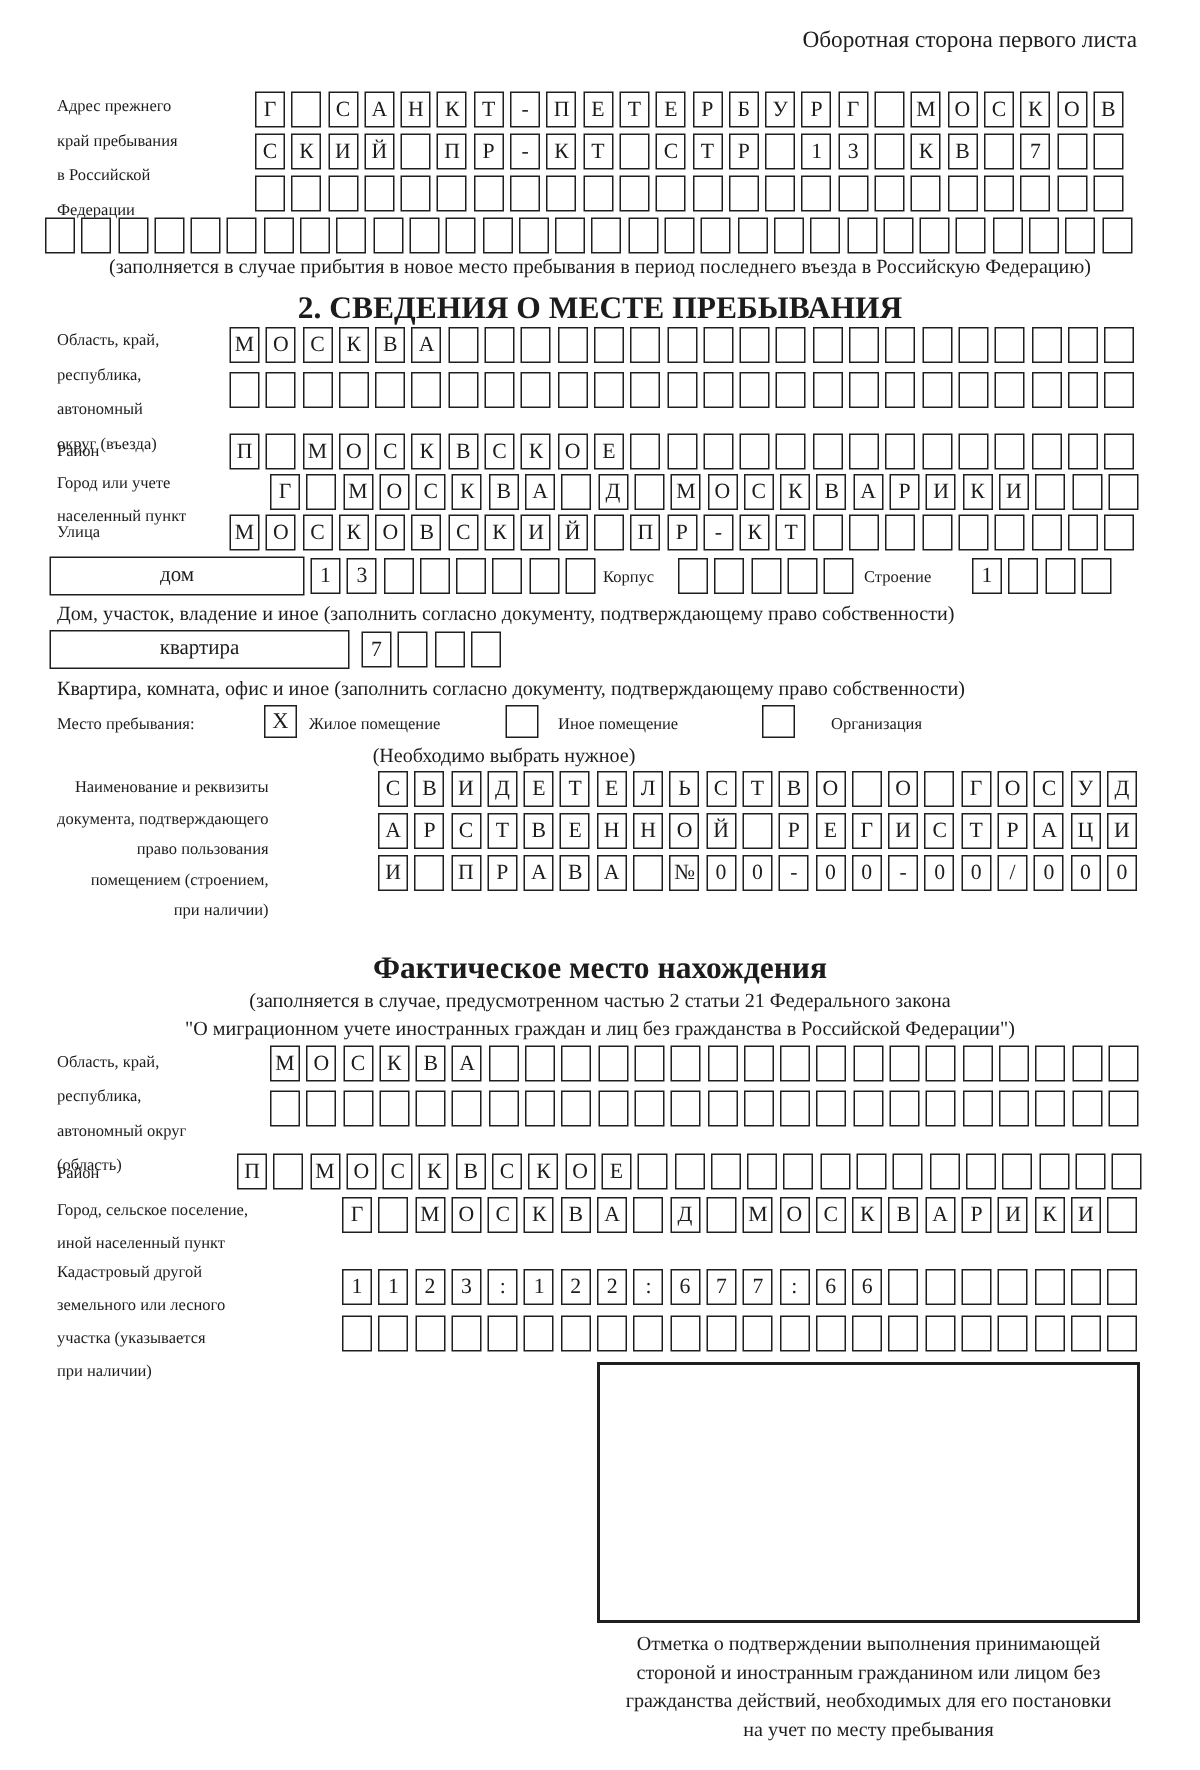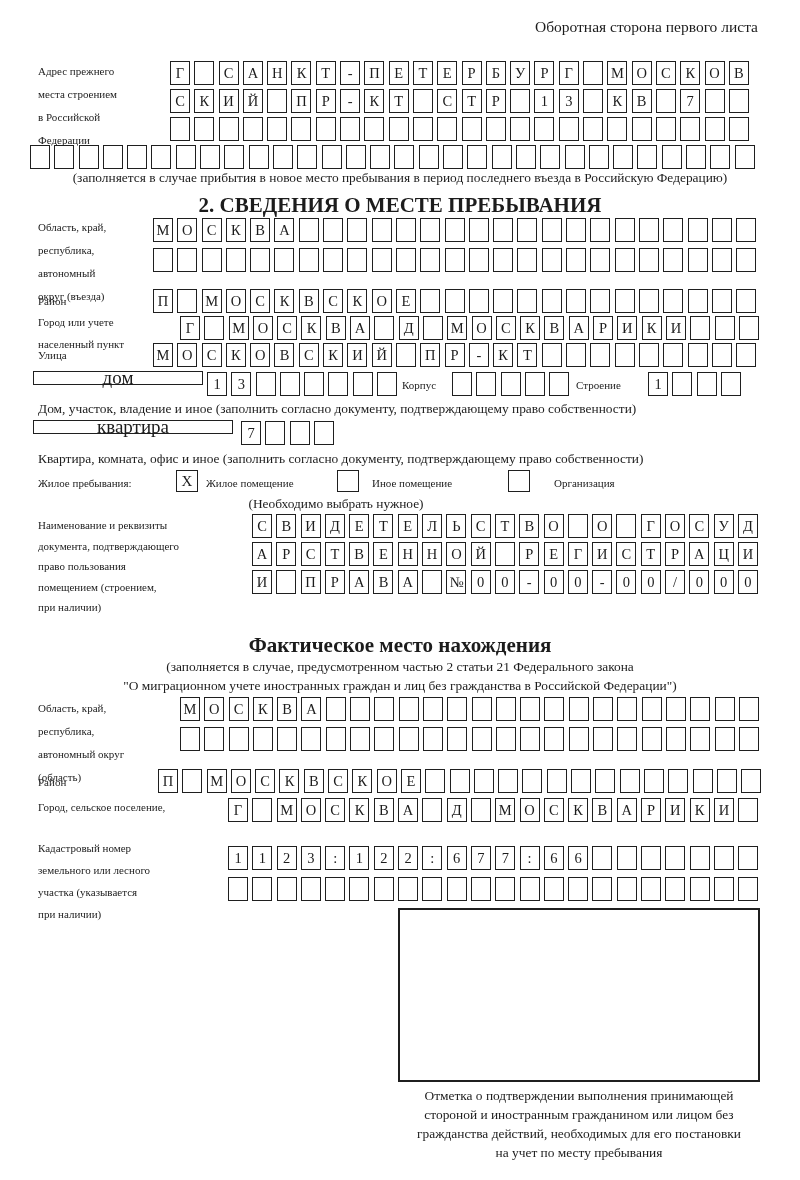--- a/index.html
+++ b/index.html
@@ -3,54 +3,54 @@
 <meta charset="utf-8">
 <style>
   html,body{margin:0;padding:0;background:#ffffff;}
   .sheet{
     position:relative;width:800px;height:1180px;background:#ffffff;
     font-family:"Liberation Serif","DejaVu Serif",serif;color:#1c1c1c;overflow:hidden;
   }
   .abs{position:absolute;}
   .lbl{font-size:11px;line-height:23px;white-space:nowrap;}
   .lbl .ln{height:23px;}
-  .lbl-tight .ln{height:20.5px;line-height:20.5px;}
+  .lbl-tight .ln{height:20.5px;line-height:20.5px;text-align:right;}
   .lbl2 .ln{height:22px;line-height:22px;}
   .note{font-size:13.4px;white-space:nowrap;}
   .center{left:0;width:800px;text-align:center;}
   .title{font-size:21px;font-weight:bold;}
   .hdr{font-size:15.5px;}
   .boxrow{display:flex;gap:4.3px;}
   .cbox{
     width:20px;height:24px;box-sizing:border-box;border:1.6px solid #1f1f1f;
     display:inline-flex;align-items:center;justify-content:center;
     font-size:14.5px;background:#fff;flex:0 0 auto;
   }
   .widebox{
-    box-sizing:border-box;border:1.6px solid #1f1f1f;height:14px;
-    display:flex;align-items:center;justify-content:center;font-size:19px;background:#fff;
+    box-sizing:border-box;border:1.6px solid #1f1f1f;height:26px;
+    display:flex;align-items:center;justify-content:center;font-size:14px;background:#fff;
   }
   .chk{
     position:absolute;width:22px;height:22px;box-sizing:border-box;border:1.6px solid #1f1f1f;
     display:flex;align-items:center;justify-content:center;font-size:15px;background:#fff;
   }
   .stamp{box-sizing:border-box;border:2px solid #1f1f1f;background:#fff;}
   .caption{font-size:13.4px;text-align:center;}
   .caption .ln{height:19px;line-height:19px;white-space:nowrap;}
 </style>
 </head>
 <body>
 
 <div class="sheet">
 
   <div class="abs hdr" style="top:18px;right:42px;">Оборотная сторона первого листа</div>
 
   <div class="abs lbl" style="left:38px;top:60px;">
       <div class="ln">Адрес прежнего</div>
-      <div class="ln">места строением</div>
+      <div class="ln">край пребывания</div>
       <div class="ln">в Российской</div>
       <div class="ln">Федерации</div>
     </div>
   <div class="abs boxrow" style="left:170px;top:61px;">
       <span class="cbox">Г</span>
       <span class="cbox"></span>
       <span class="cbox">С</span>
       <span class="cbox">А</span>
       <span class="cbox">Н</span>
       <span class="cbox">К</span>
@@ -341,21 +341,21 @@
 
   <div class="abs widebox" style="left:33px;top:420px;width:200px;">квартира</div>
   <div class="abs boxrow" style="left:241px;top:421px;">
       <span class="cbox">7</span>
       <span class="cbox"></span>
       <span class="cbox"></span>
       <span class="cbox"></span>
     </div>
   <div class="abs note" style="left:38px;top:451px;">Квартира, комната, офис и иное (заполнить согласно документу, подтверждающему право собственности)</div>
 
-  <div class="abs lbl" style="left:38px;top:472px;">Жилое пребывания:</div>
+  <div class="abs lbl" style="left:38px;top:472px;">Место пребывания:</div>
   <span class="chk" style="left:176px;top:470px;">X</span>
   <div class="abs lbl" style="left:206px;top:472px;">Жилое помещение</div>
   <span class="chk" style="left:337px;top:470px;"></span>
   <div class="abs lbl" style="left:372px;top:472px;">Иное помещение</div>
   <span class="chk" style="left:508px;top:470px;"></span>
   <div class="abs lbl" style="left:554px;top:472px;">Организация</div>
   <div class="abs note" style="left:136px;top:496px;width:400px;text-align:center;">(Необходимо выбрать нужное)</div>
 
   <div class="abs lbl lbl-tight" style="left:38px;top:515px;">
       <div class="ln">Наименование и реквизиты</div>
@@ -521,20 +521,21 @@
       <span class="cbox"></span>
       <span class="cbox"></span>
       <span class="cbox"></span>
       <span class="cbox"></span>
       <span class="cbox"></span>
       <span class="cbox"></span>
     </div>
 
   <div class="abs lbl lbl2" style="left:38px;top:796px;">
       <div class="ln">Город, сельское поселение,</div>
+      <div class="ln">иной населенный пункт</div>
     </div>
   <div class="abs boxrow" style="left:228px;top:798px;">
       <span class="cbox">Г</span>
       <span class="cbox"></span>
       <span class="cbox">М</span>
       <span class="cbox">О</span>
       <span class="cbox">С</span>
       <span class="cbox">К</span>
       <span class="cbox">В</span>
       <span class="cbox">А</span>
@@ -548,21 +549,21 @@
       <span class="cbox">В</span>
       <span class="cbox">А</span>
       <span class="cbox">Р</span>
       <span class="cbox">И</span>
       <span class="cbox">К</span>
       <span class="cbox">И</span>
       <span class="cbox"></span>
     </div>
 
   <div class="abs lbl lbl2" style="left:38px;top:837px;">
-      <div class="ln">Кадастровый номер</div>
+      <div class="ln">Кадастровый другой</div>
       <div class="ln">земельного или лесного</div>
       <div class="ln">участка (указывается</div>
       <div class="ln">при наличии)</div>
     </div>
   <div class="abs boxrow" style="left:228px;top:846px;">
       <span class="cbox">1</span>
       <span class="cbox">1</span>
       <span class="cbox">2</span>
       <span class="cbox">3</span>
       <span class="cbox">:</span>

